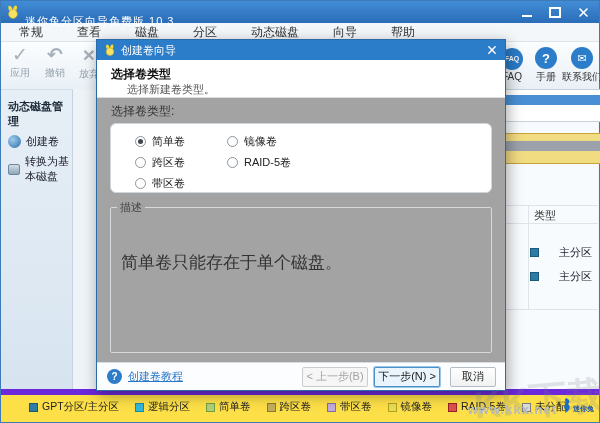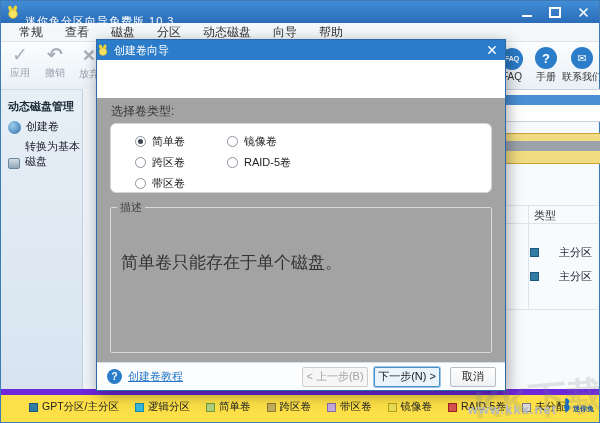--- a/index.html
+++ b/index.html
@@ -8,63 +8,63 @@
 
   
   .titlebar{position:absolute;left:0;top:0;right:0;height:22px;background:linear-gradient(#428cd6,#2a6db8);display:flex;align-items:center;padding-left:5px;box-sizing:border-box;z-index:5;}
   .titlebar .title{color:#fff;font-size:11px;margin-left:5px;letter-spacing:1px;margin-top:19px;}
   .wincontrols{position:absolute;right:10px;top:0;height:22px;display:flex;align-items:center;gap:17px;}
   .wc{display:inline-block;cursor:pointer;}
   .wc-min{width:10px;height:8px;border-bottom:2px solid #fff;}
   .wc-max{width:8px;height:7px;border:2px solid #fff;}
 
   
-  .menubar{position:absolute;left:0;top:22px;right:0;height:18px;background:#f3f7fa;border-bottom:1px solid #dde3e9;display:flex;align-items:center;padding-left:8px;gap:2px;z-index:4;}
+  .menubar{position:absolute;left:0;top:22px;right:0;height:18px;background:#f3f7fa;border-bottom:1px solid #dde3e9;display:flex;align-items:center;padding-left:8px;gap:14px;z-index:4;}
   .menuitem{font-size:12px;color:#333;padding:0 10px;cursor:pointer;}
 
   
   .toolbar{position:absolute;left:0;top:40px;right:0;height:48px;background:linear-gradient(#fcfeff,#e9f0f6);z-index:2;}
   .tbtn{position:absolute;top:4px;width:32px;text-align:center;cursor:pointer;}
   .tbtn .ticon{display:block;font-size:19px;line-height:20px;color:#a6b0ba;font-weight:bold;}
   .tbtn .tlabel{display:block;font-size:10px;color:#97a2ad;margin-top:1px;}
   .i-check::before{content:"✓";}
   .i-undo::before{content:"↶";}
   .i-x::before{content:"×";font-size:21px;}
   .cbtn{position:absolute;top:6px;width:40px;text-align:center;cursor:pointer;}
   .circle{width:22px;height:22px;border-radius:50%;background:#2b7cc9;color:#fff;display:inline-flex;align-items:center;justify-content:center;font-weight:bold;}
   .c-faq{font-size:7px;}
   .c-q{font-size:13px;}
   .c-mail{font-size:11px;}
   .cbtn .clabel{display:block;font-size:10px;color:#333;margin-top:1px;white-space:nowrap;}
 
   
-  .sidebar{position:absolute;left:0;top:88px;width:82px;bottom:33px;background:linear-gradient(#e7eff6,#d7e4f0);border-right:1px solid #c6d3de;border-top:1px solid #d2dde6;box-sizing:border-box;z-index:2;}
+  .sidebar{position:absolute;left:0;top:88px;width:72px;bottom:33px;background:linear-gradient(#e7eff6,#d7e4f0);border-right:1px solid #c6d3de;border-top:1px solid #d2dde6;box-sizing:border-box;z-index:2;}
   .sb-title{font-size:11px;font-weight:bold;color:#1c2a38;padding:9px 0 0 7px;}
-  .sb-item{display:flex;align-items:flex-end;gap:5px;font-size:11px;color:#223;padding:5px 0 0 7px;cursor:pointer;}
+  .sb-item{display:flex;align-items:center;gap:5px;font-size:11px;color:#223;padding:5px 0 0 7px;cursor:pointer;}
   .icon-volume{width:13px;height:13px;border-radius:50%;background:radial-gradient(circle at 35% 35%,#9ecdee,#2b6ca8);flex:none;}
   .icon-disk{width:12px;height:11px;border-radius:2px;background:linear-gradient(#d3dde6,#8fa6b8);border:1px solid #6a88a0;box-sizing:border-box;flex:none;}
   .sb-pending{font-size:11px;font-weight:bold;color:#1c2a38;padding:12px 0 0 7px;}
 
   
   .content{position:absolute;left:95px;top:88px;right:1px;bottom:33px;background:#f8fbfd;z-index:1;}
   .diskpanel{position:absolute;left:368px;width:225px;border-radius:4px;box-sizing:border-box;}
   .p1{top:0;height:33px;background:#fff;border:1px solid #c5d2dd;}
   .p2{top:44px;height:31px;background:#f2dc82;border:1px solid #c9a23c;}
   .bar{position:absolute;left:4px;right:4px;height:10px;border-radius:1px;}
   .bar-blue{top:5px;background:#4a8fd4;}
   .bar-gray{top:7px;background:#9ba2ab;}
   .hline{position:absolute;left:300px;right:0;height:1px;background:#dde4ea;}
   .vline{position:absolute;left:432px;top:116px;height:104px;width:1px;background:#dde4ea;}
   .typeheader{position:absolute;left:438px;top:119px;font-size:11px;color:#333;}
   .trow{position:absolute;left:434px;display:flex;align-items:center;gap:20px;font-size:11px;color:#223;cursor:pointer;}
   .sq{width:9px;height:9px;background:#2e7ca5;border:1px solid #1c5878;box-sizing:border-box;}
 
   
   .dialog{position:absolute;left:95px;top:38px;width:410px;height:352px;background:#fff;border:1px solid #2b6ca8;box-shadow:2px 4px 14px rgba(0,0,0,.35);box-sizing:border-box;z-index:20;}
-  .dlg-title{position:absolute;left:0;top:0;right:0;height:20px;background:#2b7cc9;display:flex;align-items:center;padding-left:0;box-sizing:border-box;}
+  .dlg-title{position:absolute;left:0;top:0;right:0;height:20px;background:#2b7cc9;display:flex;align-items:center;padding-left:7px;box-sizing:border-box;}
   .dlg-title .dt{color:#fff;font-size:11px;margin-left:5px;}
   .dlg-close{position:absolute;right:6px;top:3px;width:14px;height:14px;cursor:pointer;display:flex;align-items:center;justify-content:center;}
   .dlg-head{position:absolute;left:0;top:20px;right:0;height:38px;background:#fff;border-bottom:1px solid #d8dde2;box-sizing:border-box;}
   .dlg-h1{position:absolute;left:14px;top:6px;font-size:12px;font-weight:bold;color:#111;}
   .dlg-h2{position:absolute;left:30px;top:22px;font-size:11px;color:#555;}
   .dlg-body{position:absolute;left:0;top:58px;right:0;bottom:28px;background:#a3a3a3;}
   .body-label{position:absolute;left:14px;top:5px;font-size:12px;color:#333;}
   .optbox{position:absolute;left:13px;top:25px;width:382px;height:70px;background:#fff;border:1px solid #cfd6dc;border-radius:6px;box-sizing:border-box;display:grid;grid-template-columns:92px auto;grid-auto-rows:21px;padding:7px 0 0 24px;}
   .opt{display:flex;align-items:center;gap:6px;font-size:11px;color:#222;cursor:pointer;}
   .radio{width:11px;height:11px;border:1px solid #8a949e;border-radius:50%;background:#fff;position:relative;flex:none;box-sizing:border-box;}
@@ -196,20 +196,24 @@
       </svg>
       <span class="dt">创建卷向导</span>
       <span class="dlg-close">
         <svg width="10" height="10" viewBox="0 0 11 11">
             <line class="xline" x1="2" y1="2" x2="9" y2="9"></line>
             <line class="xline" x1="9" y1="2" x2="2" y2="9"></line>
           </svg>
       </span>
     </div>
 
+    <div class="dlg-head">
+      <div class="dlg-h1">选择卷类型</div>
+      <div class="dlg-h2">选择新建卷类型。</div>
+    </div>
 
     <div class="dlg-body">
       <div class="body-label">选择卷类型:</div>
 
       <div class="optbox">
         <div class="opt sel">
           <span class="radio"></span>
           <span>简单卷</span>
         </div>
         <div class="opt">

